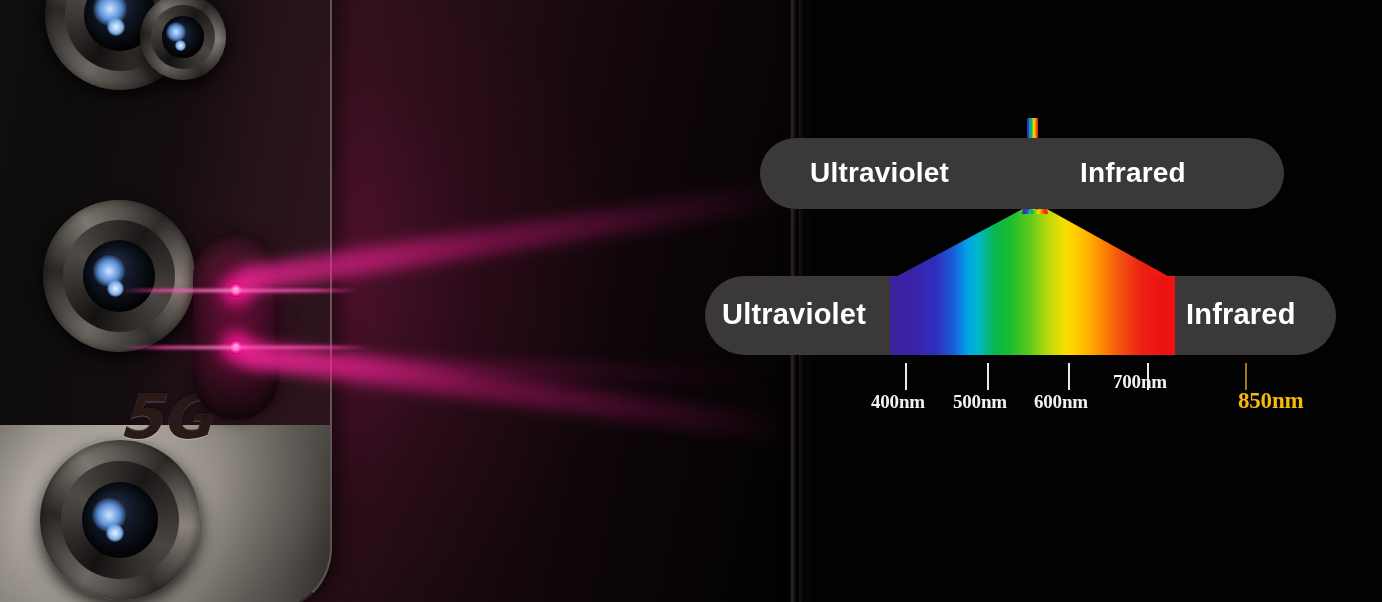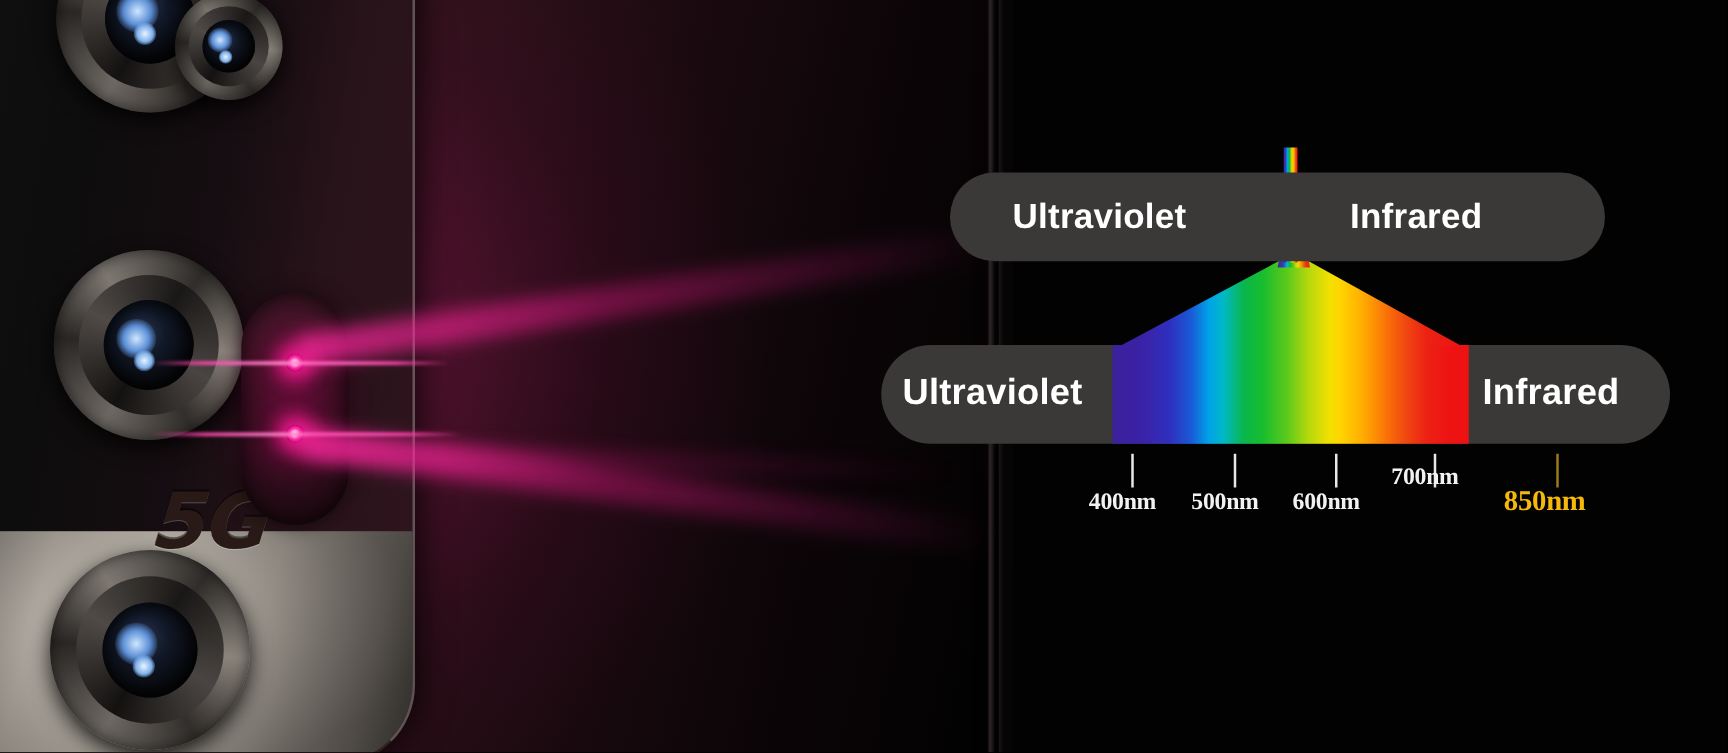--- a/index.html
+++ b/index.html
@@ -206,21 +206,21 @@
   
   .tick{ position:absolute; width:2px; height:27px; background:#e8e8e8; }
   .tick.accent{ background:#9a7a1a; }
   .wl{
     position:absolute;
     font-family:Liberation Serif, serif;
     font-size:19px; font-weight:700; color:#f2f2f2;
     white-space:nowrap;
     letter-spacing:-.2px;
   }
-  .wl.accent{ color:#F5B80B; font-size:23px; }
+  .wl.accent{ color:#F5B80B; font-size:23px;margin-left:35px; }
 </style>
 </head>
 <body>
 
 <div id="stage">
 
   <div class="photo">
 
     <div class="mesh">
       <svg width="810" height="602" viewBox="0 0 810 602" aria-hidden="true">

